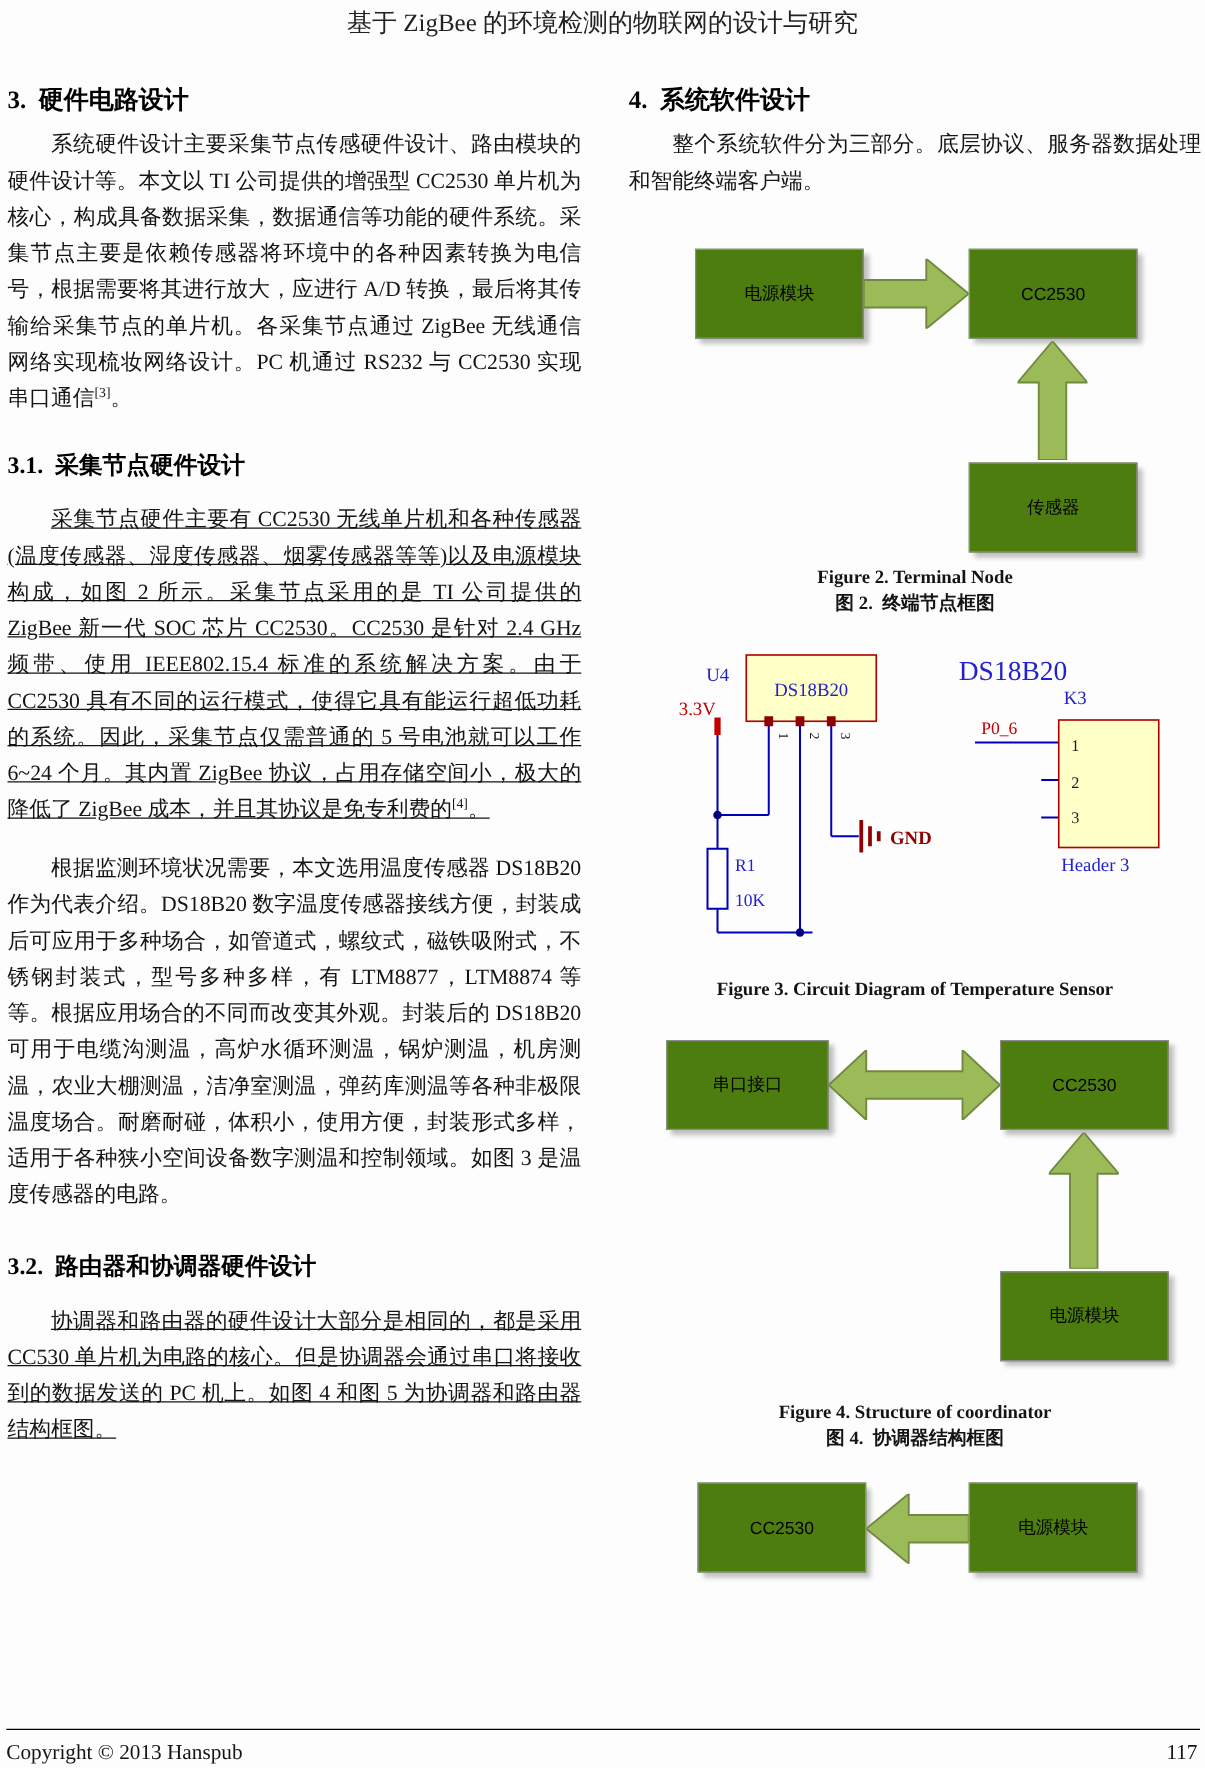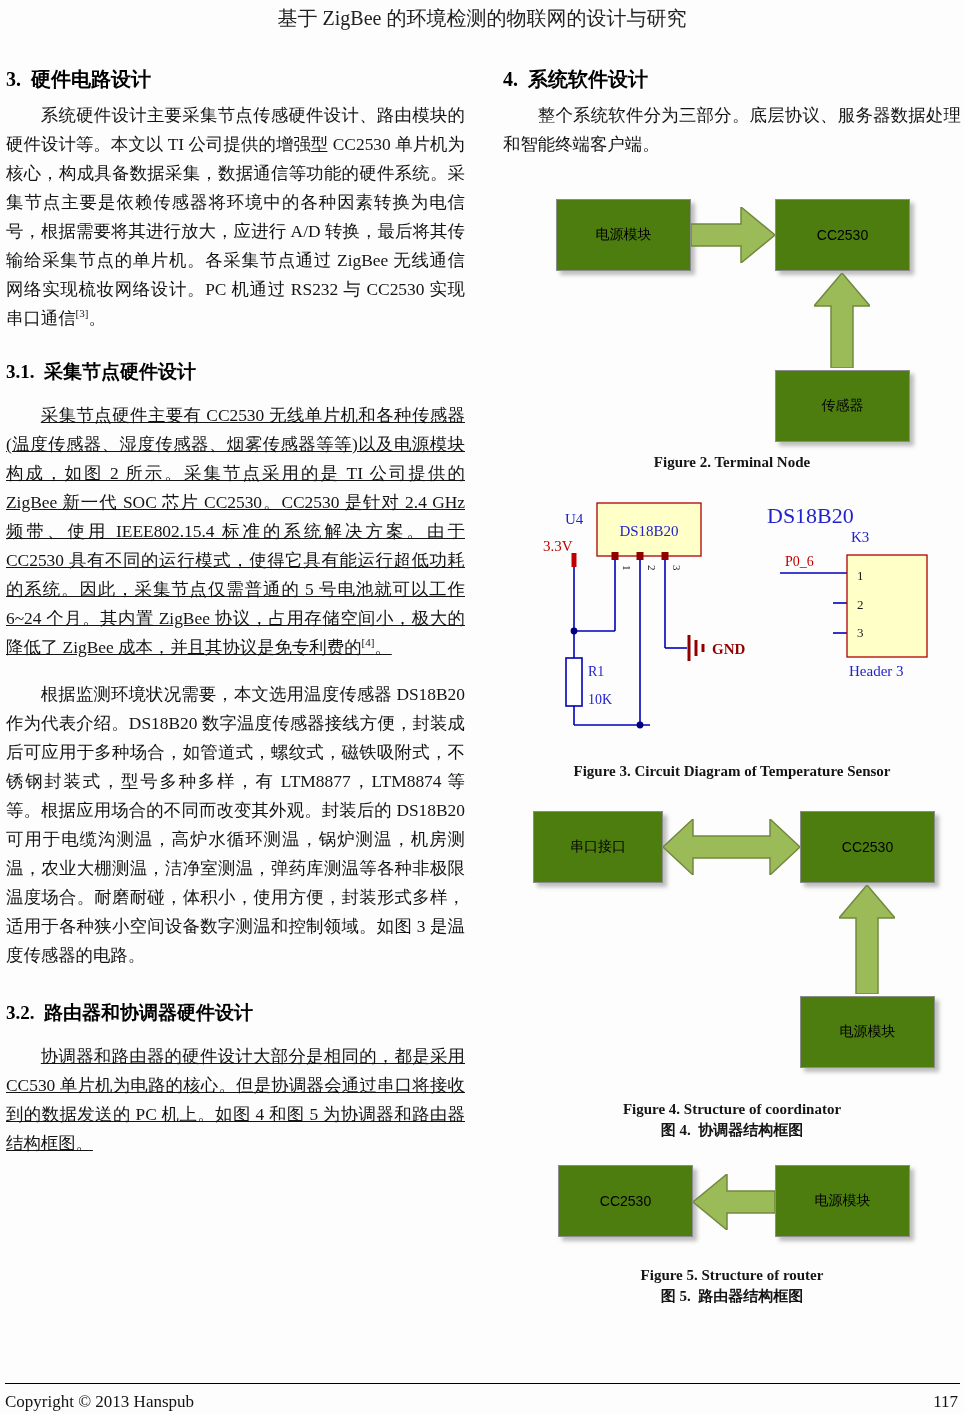--- a/index.html
+++ b/index.html
@@ -97,20 +97,21 @@
       <svg class="arrow" style="left:188px; top:16px;" width="84" height="56">
         <polygon points="0,17 50,17 50,0 84,28 50,56 50,39 0,39"></polygon>
       </svg>
       <div class="dbox" style="left:272px; top:179px;">传感器</div>
       <svg class="arrow" style="left:311px; top:82px;" width="56" height="95">
         <polygon points="28,0 56,33 39,33 39,95 17,95 17,33 0,33"></polygon>
       </svg>
     </div>
     <div class="caption">
       <span class="en">Figure 2. Terminal Node</span>
+      <span class="zh">图 2.&nbsp; 终端节点框图</span>
     </div>
 
     <div id="fig3">
       <svg width="420" height="262" viewBox="0 0 420 262">
         <g stroke="#0000b8" stroke-width="1.6" fill="none">
           <line x1="37" y1="74" x2="37" y2="165"></line>
           <line x1="37" y1="138" x2="78" y2="138"></line>
           <line x1="78" y1="66" x2="78" y2="138"></line>
           <line x1="103" y1="66" x2="103" y2="232"></line>
           <line x1="128" y1="66" x2="128" y2="155"></line>
@@ -178,24 +179,20 @@
       <span class="zh">图 4.&nbsp; 协调器结构框图</span>
     </div>
 
     <div class="diagram" id="fig5">
       <div class="dbox" style="left:55px; top:0;">CC2530</div>
       <div class="dbox" style="left:272px; top:0;">电源模块</div>
       <svg class="arrow" style="left:190px; top:9px;" width="82" height="56">
         <polygon points="0,28 34,0 34,17 82,17 82,39 34,39 34,56"></polygon>
       </svg>
     </div>
-    <div class="caption" style="margin-top:16px;">
-      <span class="en">Figure 5. Structure of router</span>
-      <span class="zh">图 5.&nbsp; 路由器结构框图</span>
-    </div>
   </div>
 
   <div class="footer-line"></div>
   <div class="footer-text">
     <span>Copyright © 2013 Hanspub</span>
     <span>117</span>
   </div>
 
 </div>
 

